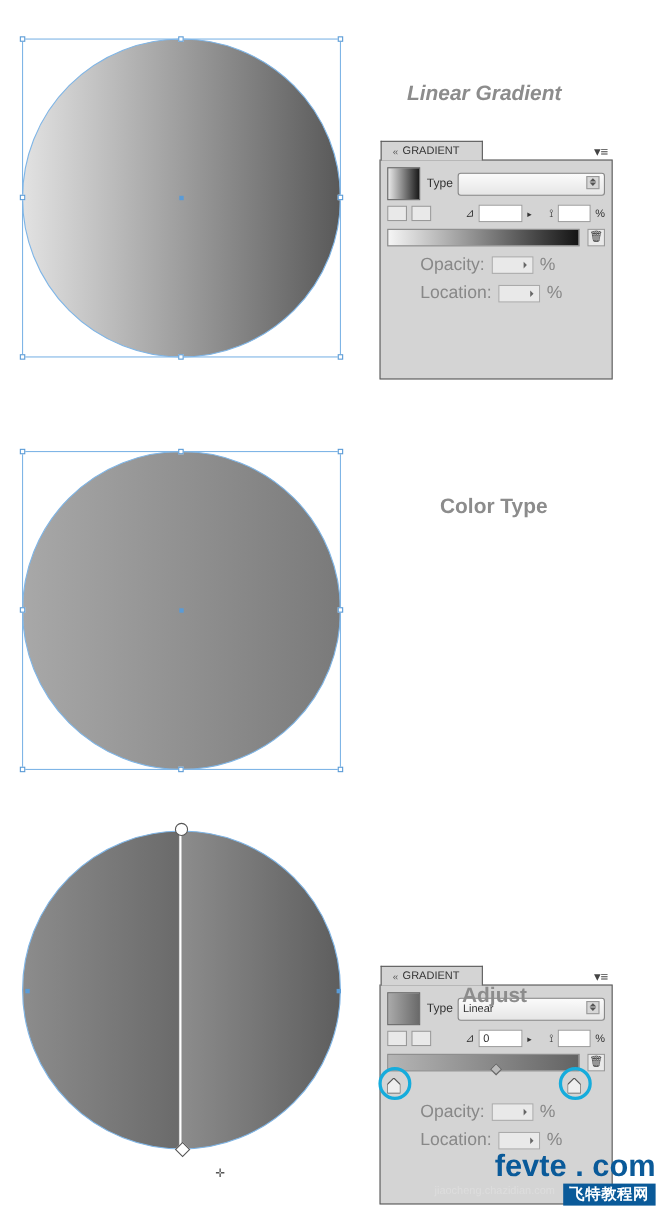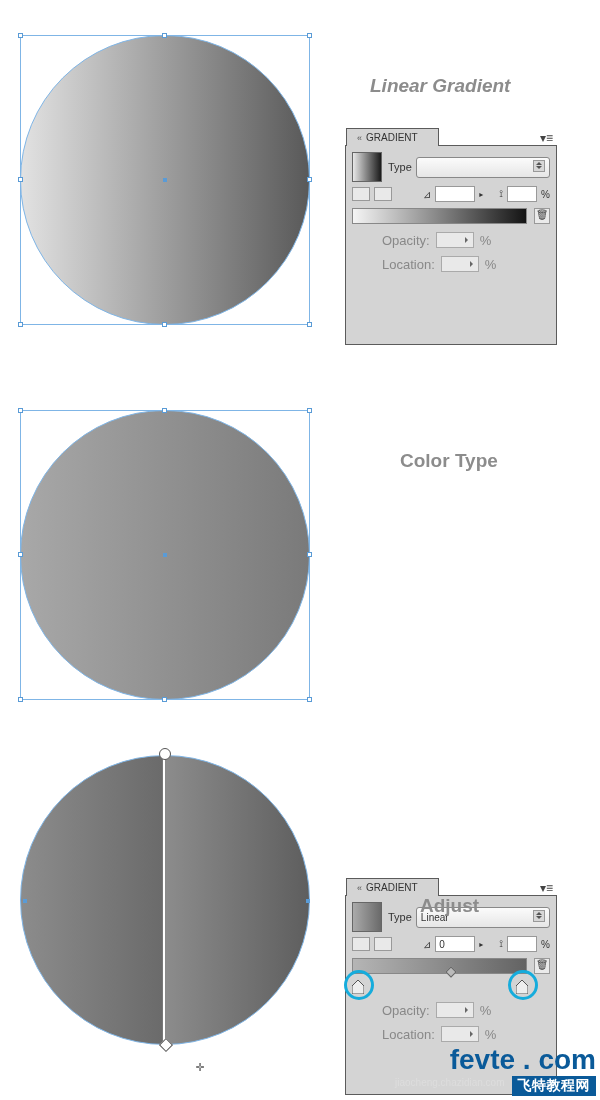--- a/index.html
+++ b/index.html
@@ -79,21 +79,21 @@
   .angle-icon { display:inline-block; transform: skewY(-6deg); }
 
   .ramp {
     height: 16px; width: calc(100% - 22px);
     background: linear-gradient(to right, #f5f5f5, #141414);
     border: 1px solid #888;
     display:inline-block; vertical-align: middle;
   }
   .trash { width:16px; height:16px; border:1px solid #999; background:#eaeaea; display:inline-block; margin-left:3px; vertical-align:middle; font-size:10px; text-align:center; }
 
-  .opac-row { display:flex; align-items:center; gap:6px; font-size:13px; color:#888; margin-top:8px; margin-left:30px; }
+  .opac-row { display:flex; align-items:center; gap:6px; font-size:16px; color:#888; margin-top:8px; margin-left:30px; }
   .opac-row .field { width:38px; height:16px; border:1px solid #aaa; background:#e9e9e9; position:relative; }
   .opac-row .field .tri { position:absolute; right:2px; top:4px; border:3px solid transparent; border-left-color:#666; }
 
   
   .stops { position: relative; height: 20px; margin-top: 0; }
   .diamond { position:absolute; top:-10px; left:50%; margin-left:-4px; width:8px; height:8px; background:#bbb; transform: rotate(45deg); border:1px solid #666; }
   .stop-tri { position:absolute; top:2px; width:12px; height:14px; }
   .stop-tri.left { left:0; }
   .stop-tri.right { right:22px; }
   .stop-svg { display:block; }

